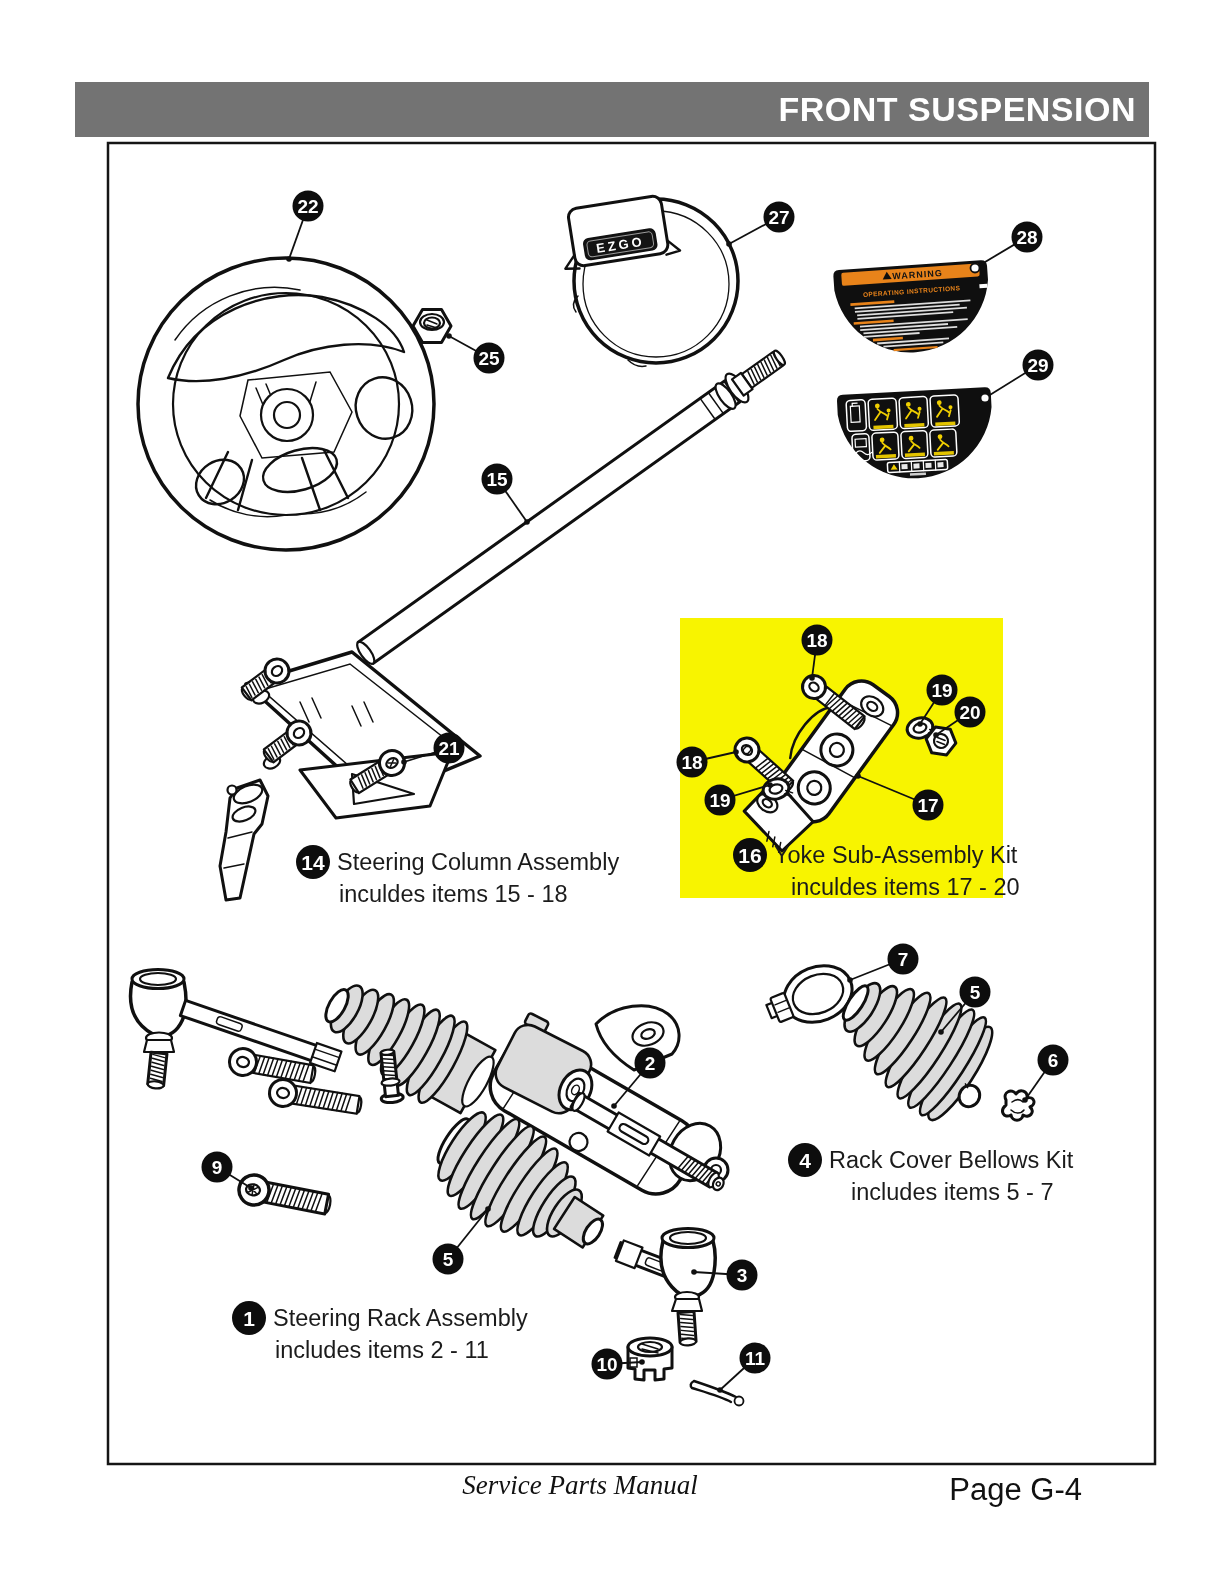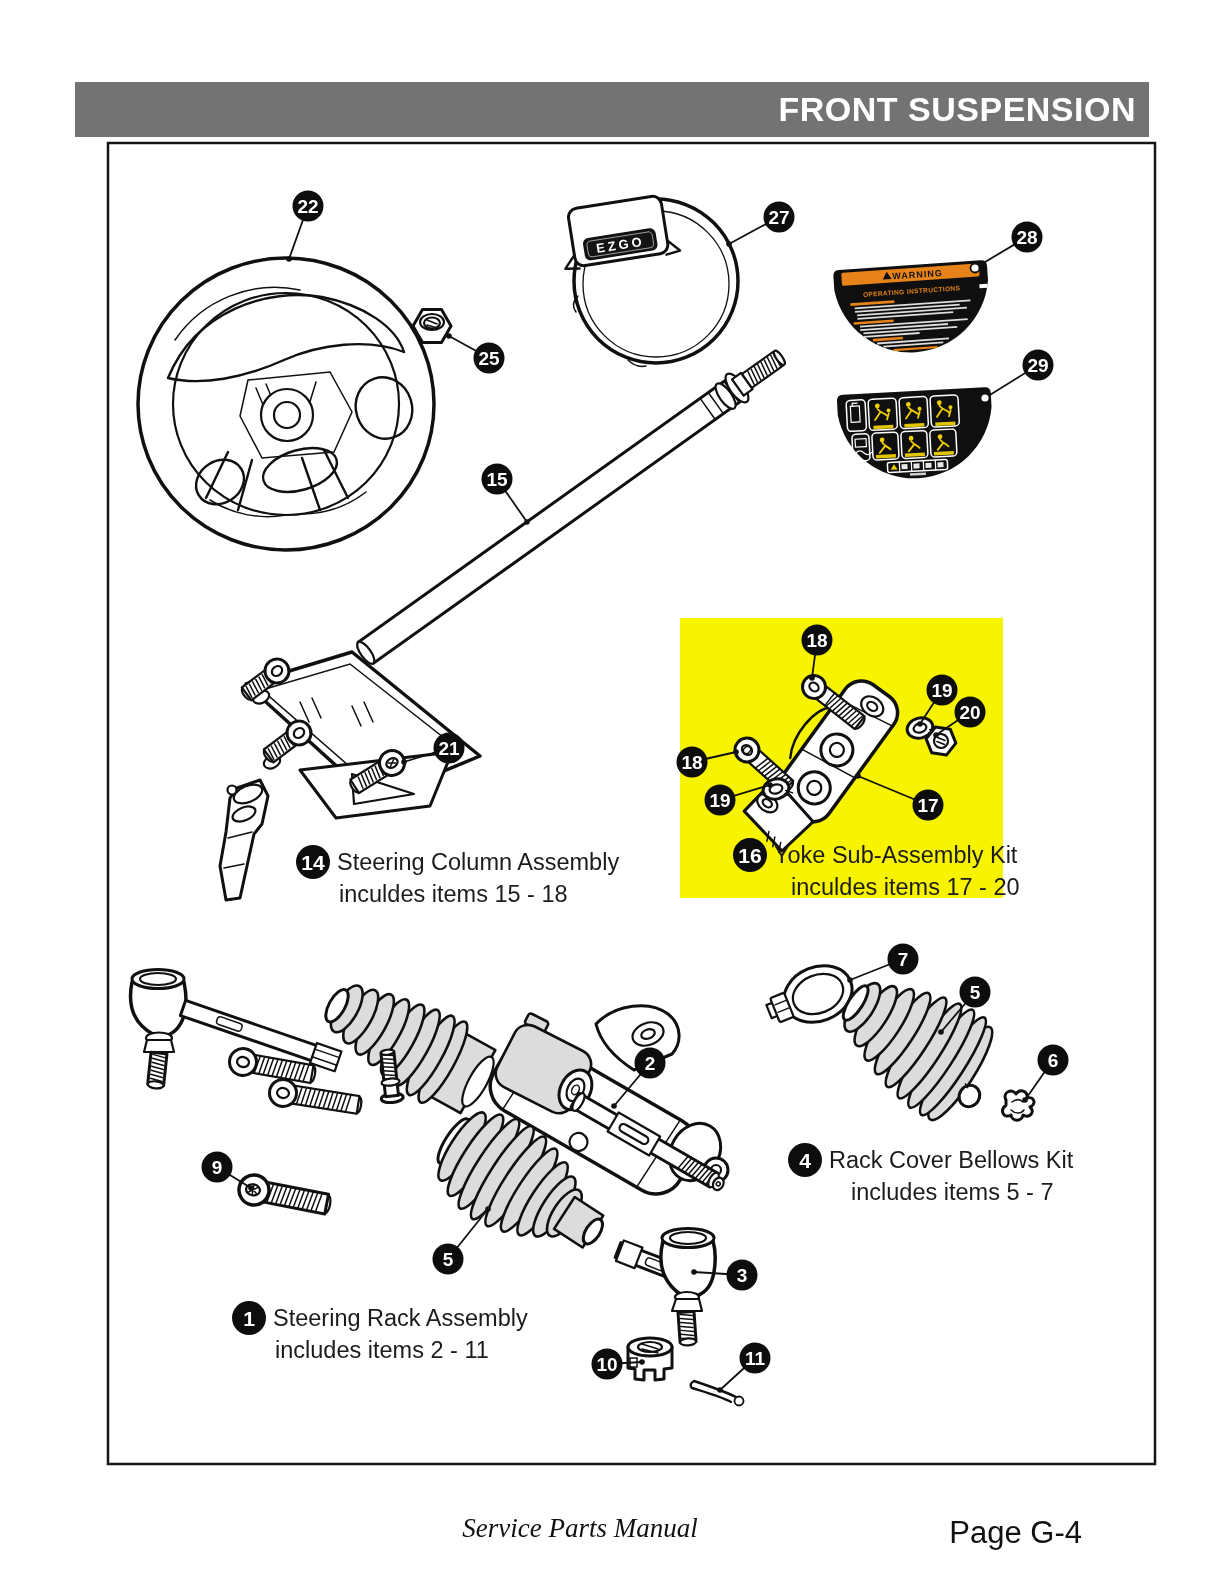--- a/index.html
+++ b/index.html
@@ -2,21 +2,21 @@
 <html><head>
 <meta charset="utf-8">
 <style>
   html,body { margin:0; padding:0; background:#ffffff; }
   .page { position:relative; width:1224px; height:1584px; background:#fff; overflow:hidden;
           font-family:"Liberation Sans", sans-serif; }
   .header-bar { position:absolute; left:75px; top:42px; width:1074px; height:55px;
                 background:#737373; color:#fff;margin-top:40px; }
   .header-title { position:absolute; right:13px; top:0; line-height:55px;
                   font-size:34px; font-weight:bold; letter-spacing:0.5px; }
-  .footer { position:absolute; left:0; top:1470px; width:1160px; height:40px;margin-top:43px; }
+  .footer { position:absolute; left:0; top:1470px; width:1160px; height:40px; }
   .footer-center { position:absolute; left:0; right:0; text-align:center;
                    font-family:"Liberation Serif", serif; font-style:italic;
                    font-size:27px; color:#111; }
   .footer-right { position:absolute; right:78px; top:2px; font-size:31px; color:#111; }
   svg.art { position:absolute; left:0; top:0; width:1224px; height:1584px; }
 
   svg .o   { fill:#fff; stroke:#101010; stroke-width:3;   stroke-linejoin:round; stroke-linecap:round; }
   svg .o35 { fill:#fff; stroke:#101010; stroke-width:3.5; stroke-linejoin:round; stroke-linecap:round; }
   svg .o2  { fill:#fff; stroke:#101010; stroke-width:2.2; stroke-linejoin:round; stroke-linecap:round; }
   svg .ln  { fill:none; stroke:#101010; stroke-width:2.4; stroke-linecap:round; stroke-linejoin:round; }

